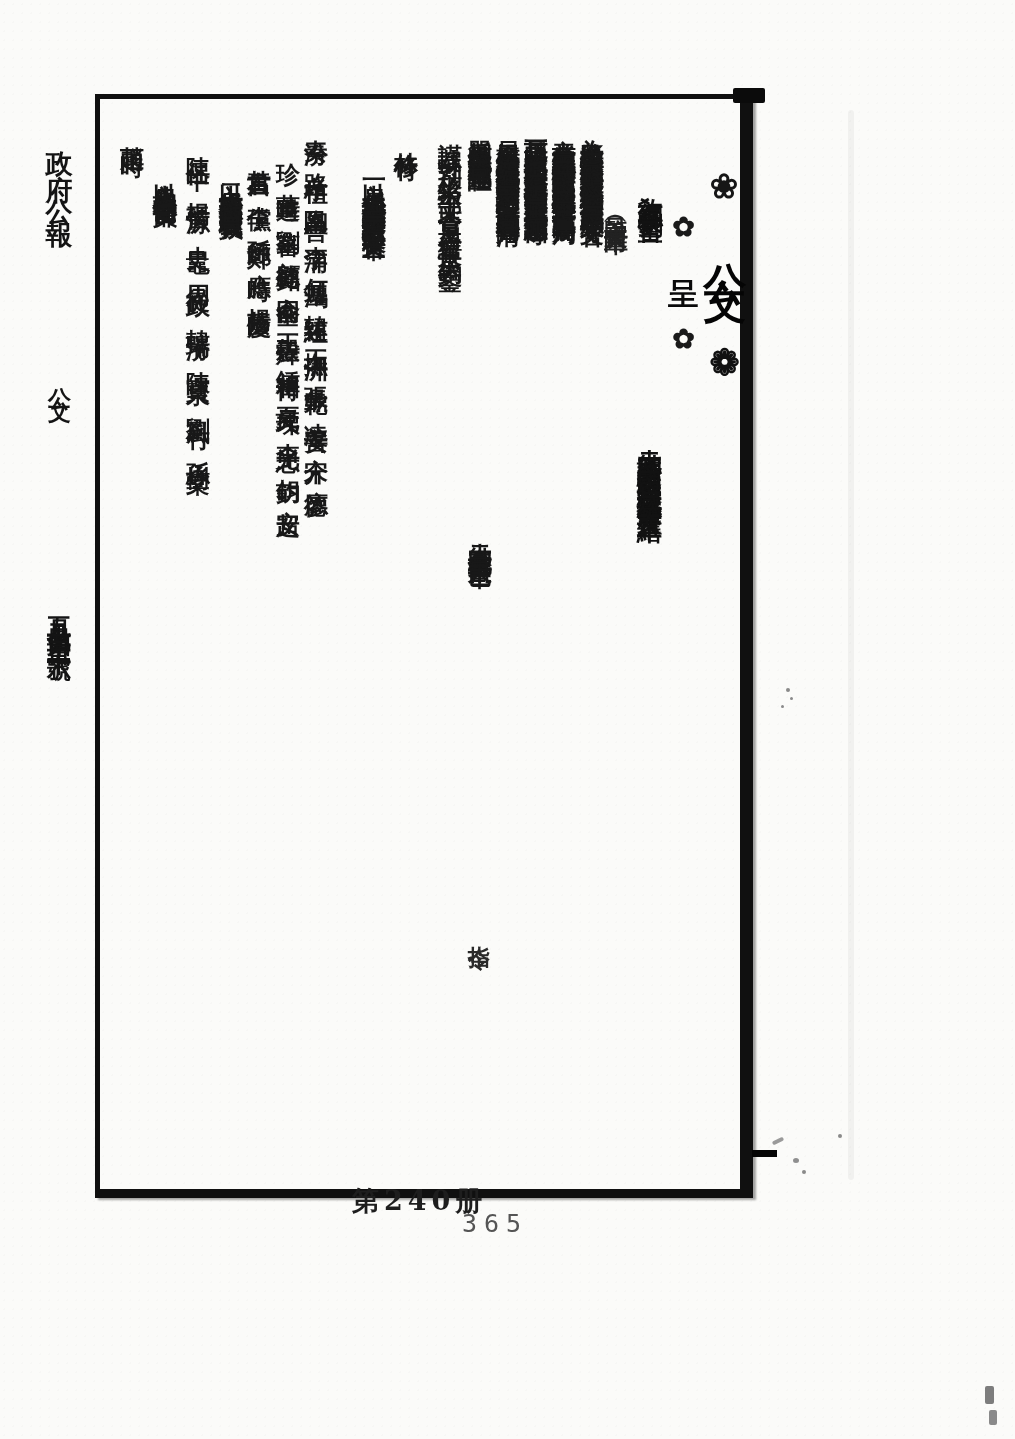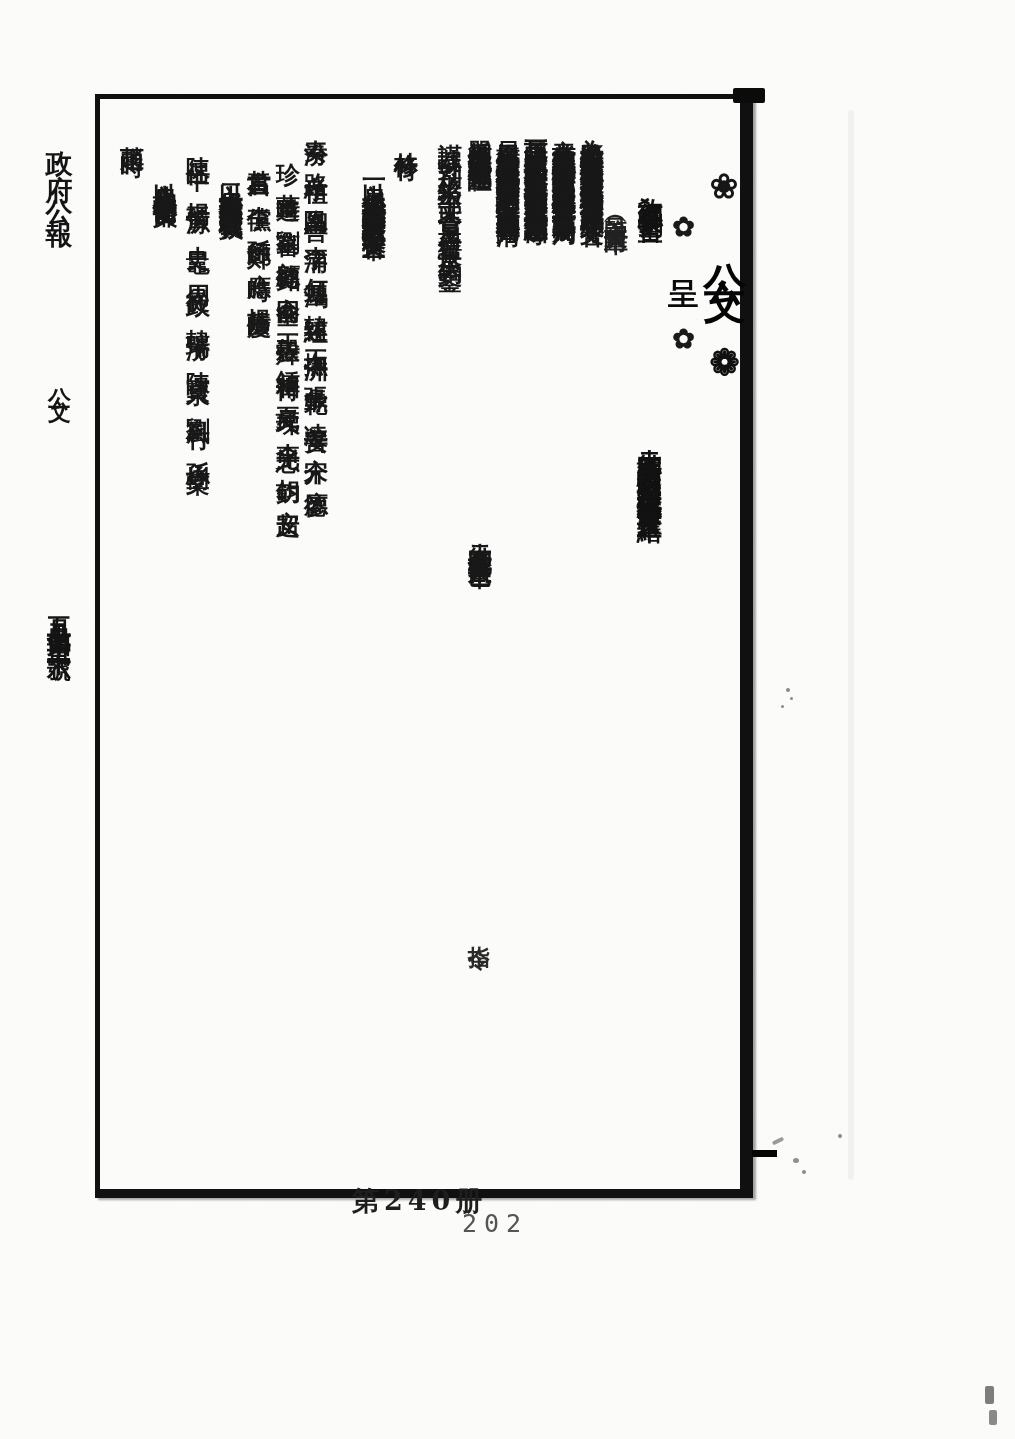--- a/index.html
+++ b/index.html
@@ -130,21 +130,21 @@
   <span class="vcol roster r-note2">以上二十六員均係國立京師大學校職敎員</span>
   <span class="vcol roster r-n4">陳任中　楊晉源　史鼂　周從政　韓瑞汾　陳寶泉　劉風竹　孫樹棠</span>
   <span class="vcol roster r-note3">以上八員均係本部簡任部員</span>
   <span class="vcol roster r-zhao">趙雨時</span>
 
   <span class="vcol m-pub">政府公報</span>
   <span class="vcol m-sec">公文</span>
   <span class="vcol m-issue">五月十七日第四千三百二十六號</span>
 
   <span class="footer-vol">第240册</span>
-  <span class="footer-num">202</span>
+  <span class="footer-num">365</span>
 
   <div class="speck s1"></div>
   <div class="speck s2"></div>
   <div class="speck s3"></div>
   <div class="speck s4"></div>
   <div class="speck s5"></div>
   <div class="speck s6"></div>
   <div class="speck s7"></div>
   <div class="speck s8"></div>
   <div class="speck s9"></div>

